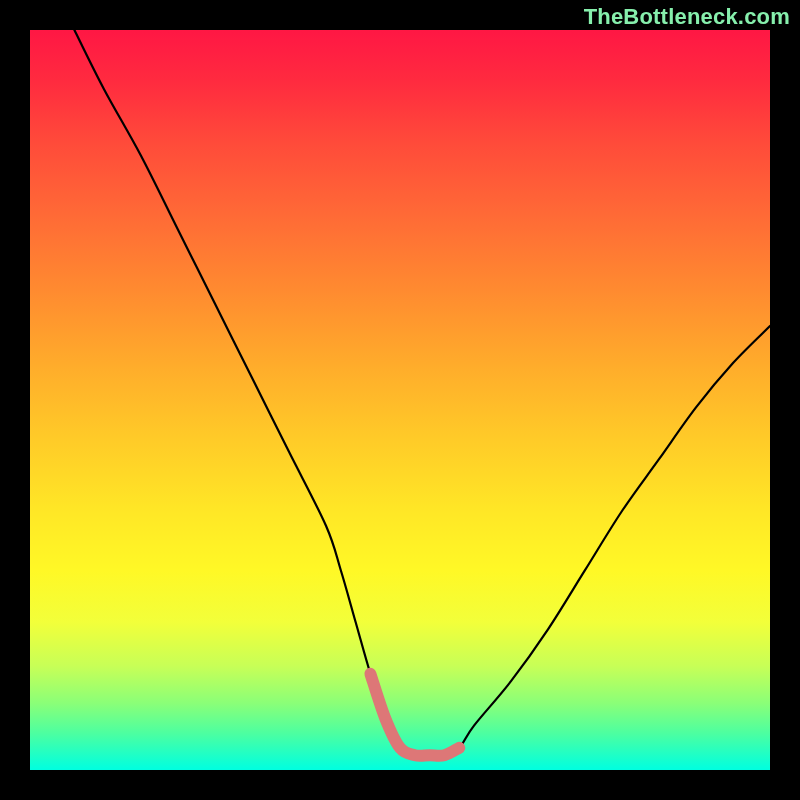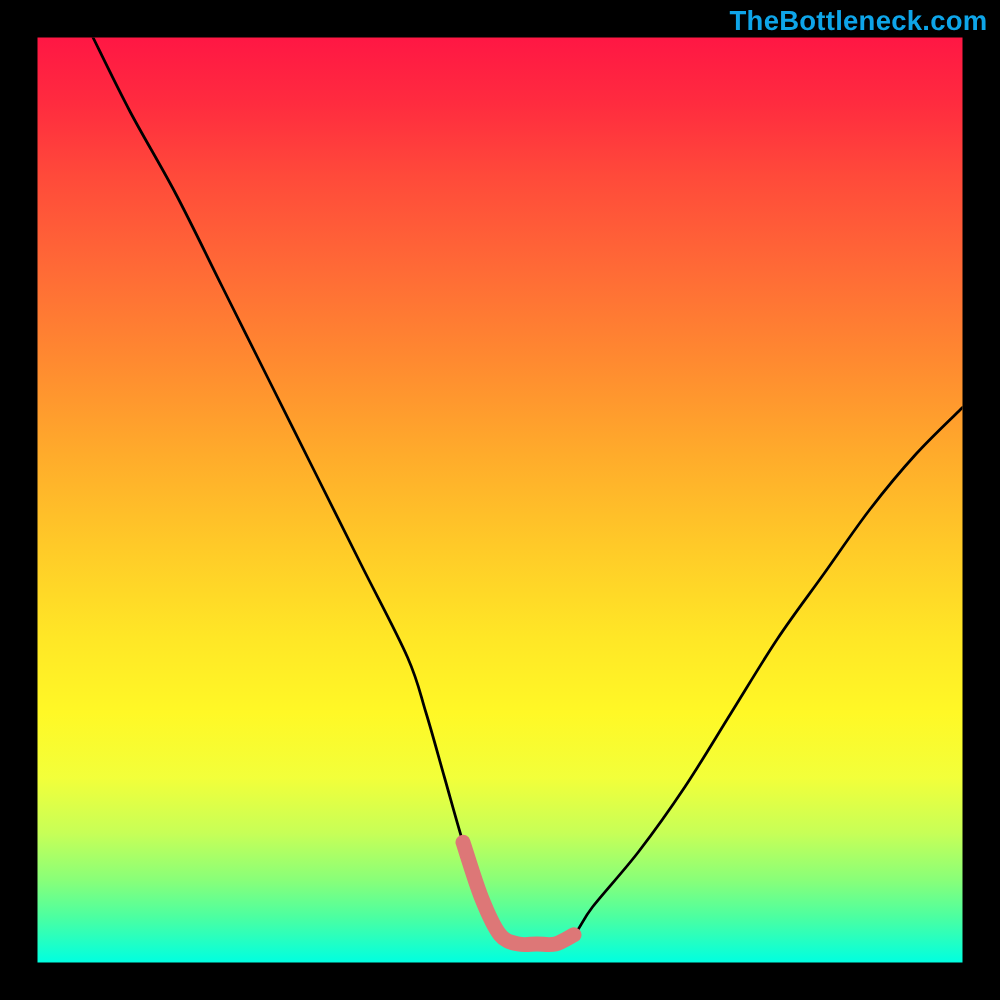--- a/index.html
+++ b/index.html
@@ -14,21 +14,21 @@
   .frame {
     position: relative;
     width: 800px;
     height: 800px;
     background: #000;
   }
   .watermark {
     position: absolute;
     top: 4px;
     right: 10px;
-    color: #0ea5e9;
+    color: #86efac;
     font-size: 22px;
     font-weight: 600;
     letter-spacing: 0.2px;
     user-select: none;
     z-index: 5;
   }
   .plot {
     position: absolute;
     left: 30px;
     top: 30px;

